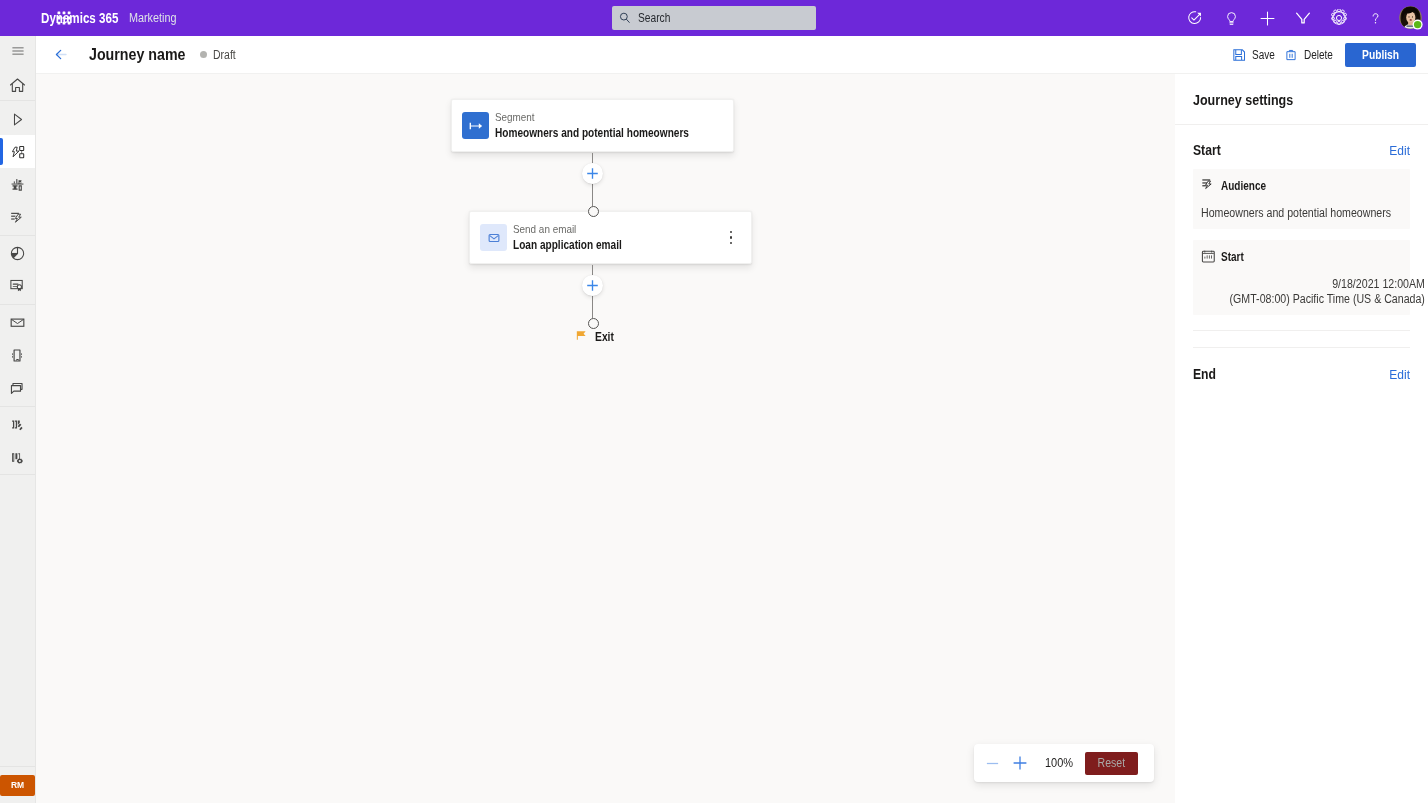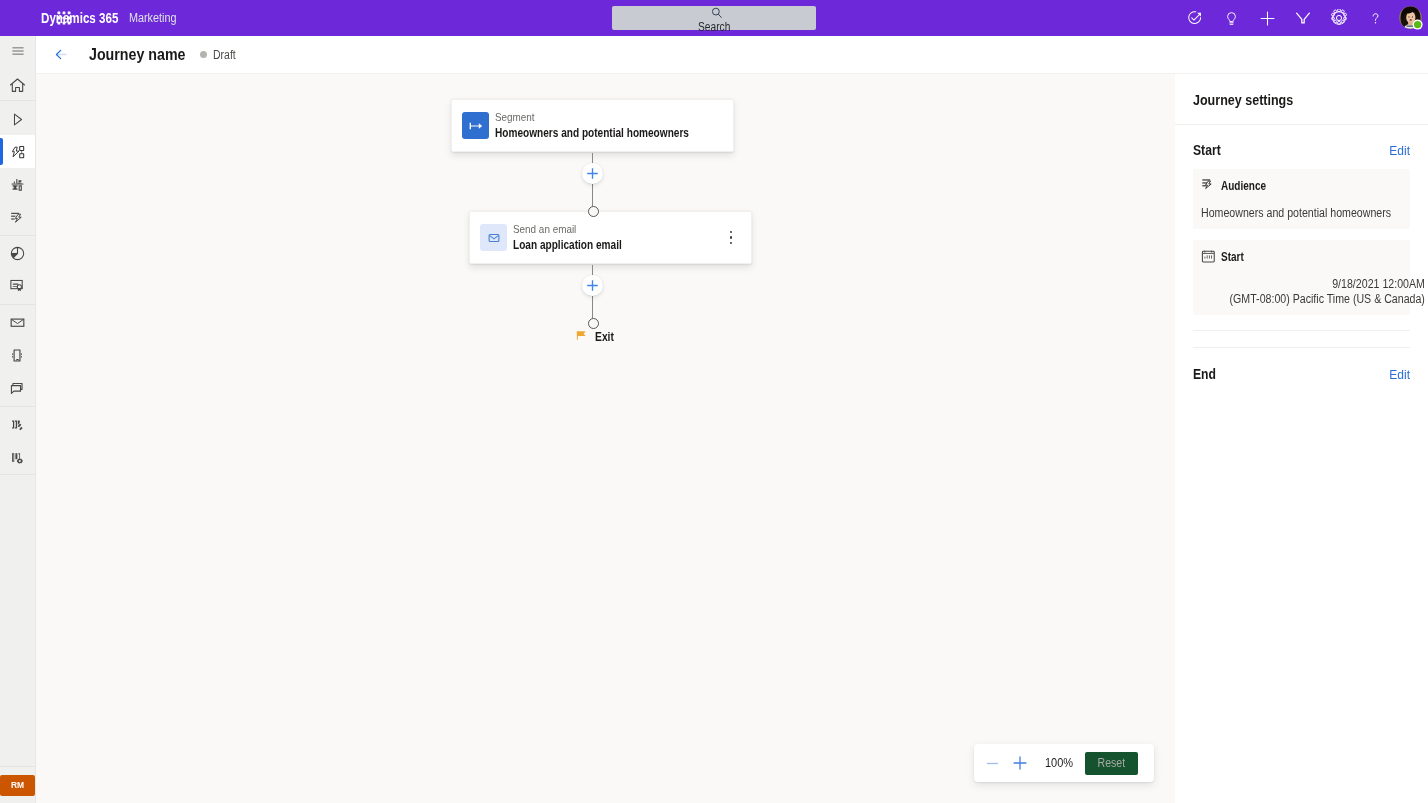--- a/index.html
+++ b/index.html
@@ -8,21 +8,21 @@
        -webkit-font-smoothing:antialiased;}
   .app{position:relative;width:1428px;height:803px;}
 
   
   .topbar{position:absolute;left:0;top:0;width:1428px;height:36px;background:#6d28d9;
           display:flex;align-items:center;padding-left:46px;}
   .waffle{width:36px;height:36px;display:flex;align-items:center;justify-content:center;}
   .brand{position:absolute;left:41px;top:9px;color:#fff;font-size:14.5px;font-weight:600;line-height:18px;white-space:nowrap;transform:scaleX(0.80);transform-origin:left center;}
   .appname{position:absolute;left:129px;top:11px;color:#dfe3e8;font-size:12.5px;font-weight:400;line-height:14px;white-space:nowrap;transform:scaleX(0.865);transform-origin:left center;}
   .searchwrap{position:absolute;left:612px;top:6px;width:204px;height:24px;
-              background:#c8cbd1;border-radius:2px;display:flex;align-items:center;flex-direction:column;}
+              background:#c8cbd1;border-radius:2px;display:flex;align-items:center;}
   .searchwrap .si{margin-left:6px;display:flex;}
   .searchwrap .stxt{font-size:12px;color:#26292e;margin-left:6px;white-space:nowrap;display:inline-block;transform:scaleX(0.85);transform-origin:left center;}
   .topicons{position:absolute;left:1177px;top:0;width:251px;height:36px;}
   .ticon{position:absolute;top:0;width:36px;height:36px;display:flex;align-items:center;justify-content:center;cursor:pointer;}
   .avatarwrap{position:absolute;left:221px;top:0;width:26px;height:36px;display:flex;align-items:center;justify-content:center;cursor:pointer;}
 
   
   .rail{position:absolute;left:0;top:36px;width:36px;height:767px;background:#f0f0ef;
         border-right:1px solid #e6e6e5;box-sizing:border-box;}
   .railitem{position:relative;width:35px;height:33px;flex:0 0 auto;display:flex;align-items:center;justify-content:center;cursor:pointer;}
@@ -69,21 +69,21 @@
   .circ{position:absolute;width:11px;height:11px;border-radius:50%;background:#faf9f8;border:1.3px solid #575654;box-sizing:border-box;z-index:3;}
   .exitrow{position:absolute;display:flex;align-items:flex-start;}
   .exitflag{width:11px;height:11px;display:flex;align-items:center;}
   .exittxt{font-size:12px;font-weight:700;color:#1b1a19;margin-left:8px;white-space:nowrap;display:inline-block;transform:scaleX(0.86);transform-origin:left center;}
 
   
   .zoomctl{position:absolute;left:938px;top:670px;width:180px;height:38px;background:#fff;border-radius:4px;
            box-shadow:0 1px 2px rgba(0,0,0,.07),0 3px 9px rgba(0,0,0,.10);display:flex;align-items:center;}
   .zbtn{width:24px;height:24px;display:flex;align-items:center;justify-content:center;cursor:pointer;}
   .zpct{font-size:12.5px;color:#201f1e;margin-left:13px;white-space:nowrap;display:inline-block;transform:scaleX(0.88);transform-origin:left center;}
-  .zreset{margin-left:8px;background:#14532d;color:#a9a9a7;font-size:12.5px;border-radius:2px;
+  .zreset{margin-left:8px;background:#7f1d1d;color:#a9a9a7;font-size:12.5px;border-radius:2px;
           height:23px;padding:0 10px;display:flex;align-items:center;justify-content:center;}
   .zreset span{white-space:nowrap;display:inline-block;transform:scaleX(0.845);transform-origin:center center;}
 
   
   .rpanel{position:absolute;left:1175px;top:74px;width:253px;height:729px;background:#fff;box-sizing:border-box;}
   .rtitle{font-size:15px;font-weight:600;color:#1b1a19;margin:17px 0 0 18px;white-space:nowrap;transform:scaleX(0.835);transform-origin:left center;}
   .rdiv{height:1px;background:#f0efee;margin:16px 0 0 0;}
   .rsec{padding:0 18px;}
   .rsechead{display:flex;align-items:baseline;justify-content:space-between;}
   .rsectitle{font-size:14.5px;font-weight:700;color:#1b1a19;display:inline-block;transform:scaleX(0.84);transform-origin:left center;}
@@ -357,20 +357,45 @@
       <svg width="17" height="17" viewBox="0 0 20 20">
         <path d="M16.5 10H5.6" fill="none" stroke="#2b6fd8" stroke-width="1.5" stroke-linecap="round" opacity="0.22"></path>
         <path d="M10.2 5.1L5.2 10l5 4.9" fill="none" stroke="#2b6fd8" stroke-width="1.5" stroke-linecap="round" stroke-linejoin="round"></path>
       </svg>
     </div>
     <div class="jtitle">Journey name</div>
     <div class="statuswrap">
       <span class="statusdot"></span>
       <span class="statustxt">Draft</span>
     </div>
+    <div class="cmdright">
+      <div class="cmdbtn" style="position:absolute;left:47px;top:4px;padding:0 8px;">
+        <svg width="14" height="14" viewBox="0 0 32 32">
+          <g fill="none" stroke="#2b6fd8" stroke-width="2.3">
+            <path d="M4.2 4.2h19.4l5.0 5.0v18.6H4.2z"></path>
+            <path d="M8.6 4.6v10.2h12.8V4.6"></path>
+            <path d="M8.6 27.2v-7.6h13.4v7.6"></path>
+          </g>
+        </svg>
+        <span>Save</span>
+      </div>
+      <div class="cmdbtn" style="position:absolute;left:99px;top:4px;padding:0 8px;">
+        <svg width="14" height="14" viewBox="0 0 32 32">
+          <g fill="none" stroke="#2b6fd8" stroke-width="2.2">
+            <path d="M6.6 8.4h18.8v18.2H6.6z"></path>
+            <path d="M12.2 8.0V5.6h7.6v2.4"></path>
+            <path d="M13.3 13.2v9.2M18.7 13.2v9.2"></path>
+          </g>
+        </svg>
+        <span>Delete</span>
+      </div>
+      <div class="publish">
+          <span>Publish</span>
+        </div>
+    </div>
   </div>
 
   <div class="canvas">
 
     <div class="node" id="node0" style="left:415px;top:25px;width:283px;height:53px;padding-left:10px;">
       <div class="nodeicon" style="background:#2f6fd0;">
         <svg width="16" height="16" viewBox="0 0 16 16">
           <g stroke="#fff" fill="none">
             <path d="M2.3 4.8v6.4" stroke-width="1.35" stroke-linecap="butt"></path>
             <path d="M2.8 8h9.1" stroke-width="1.0" stroke-linecap="butt"></path>

